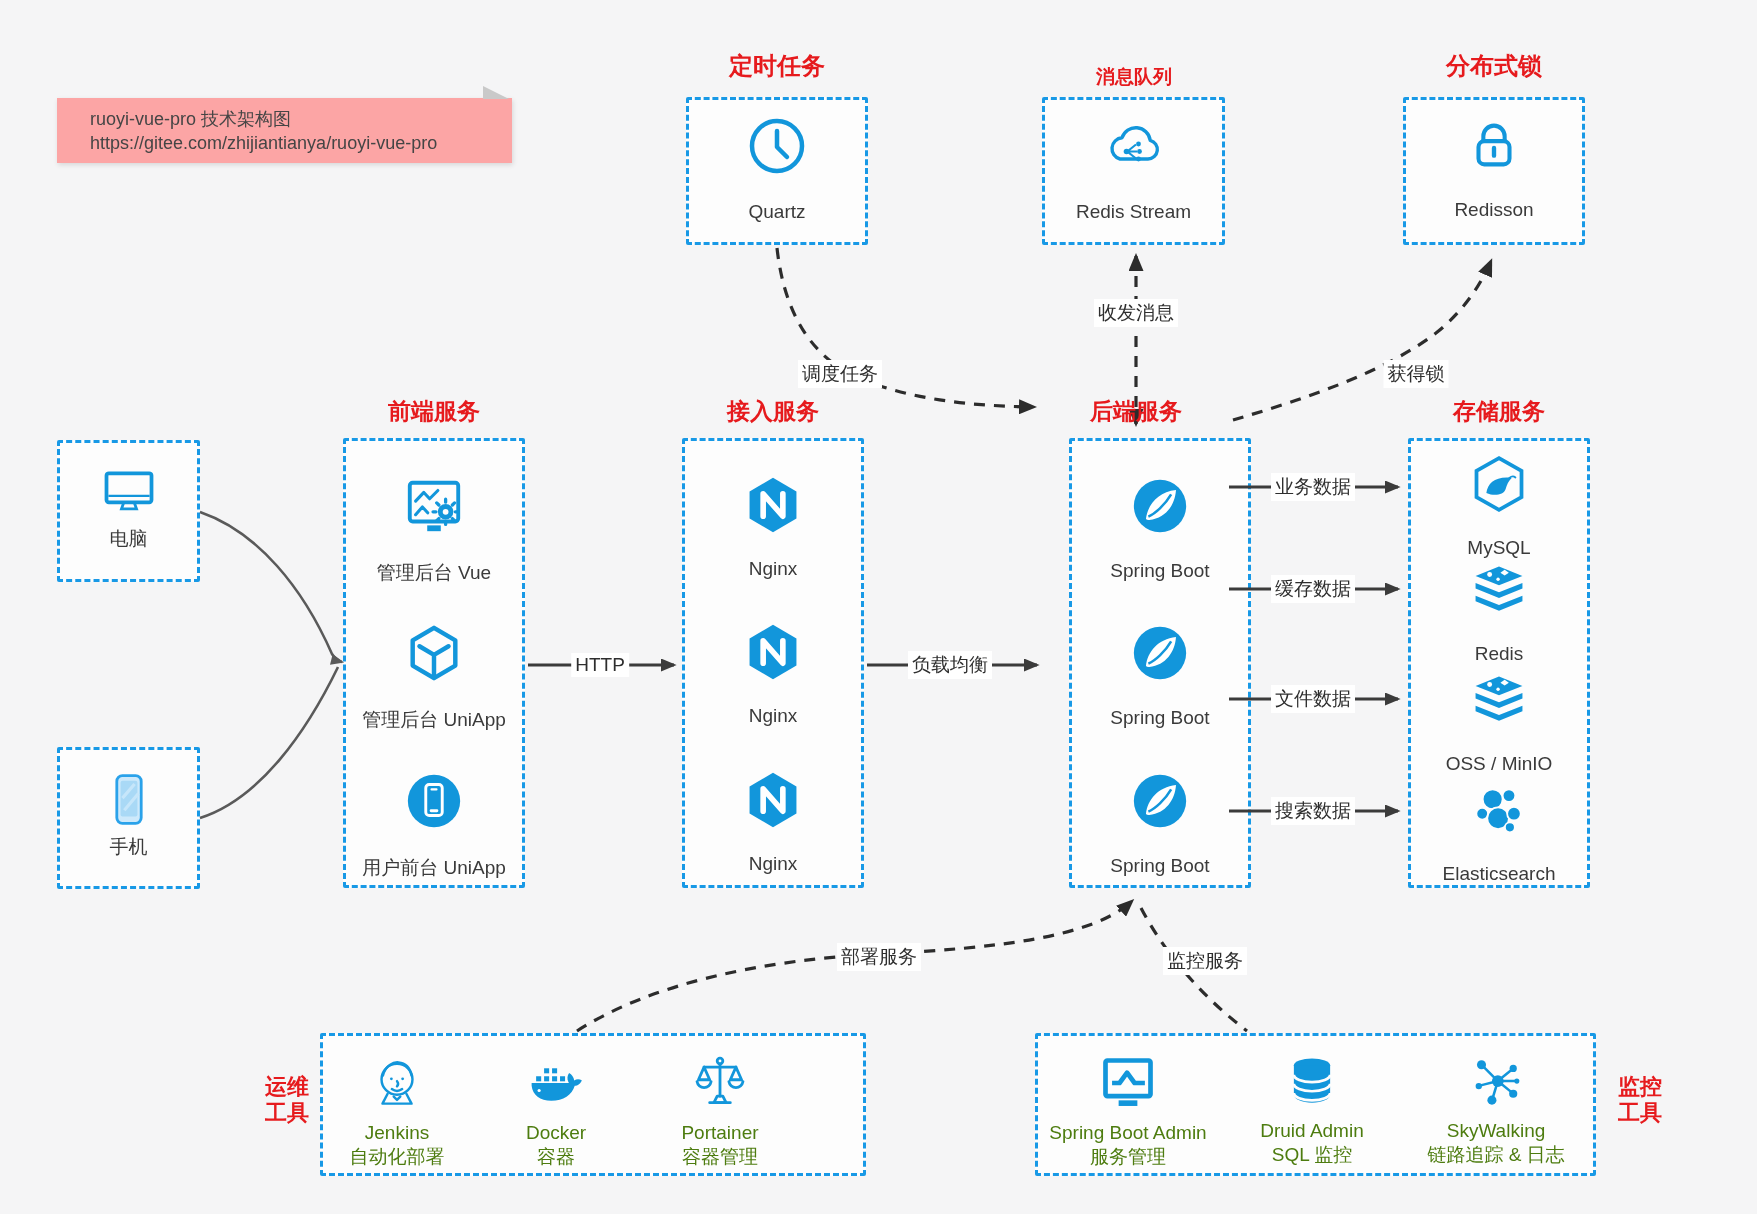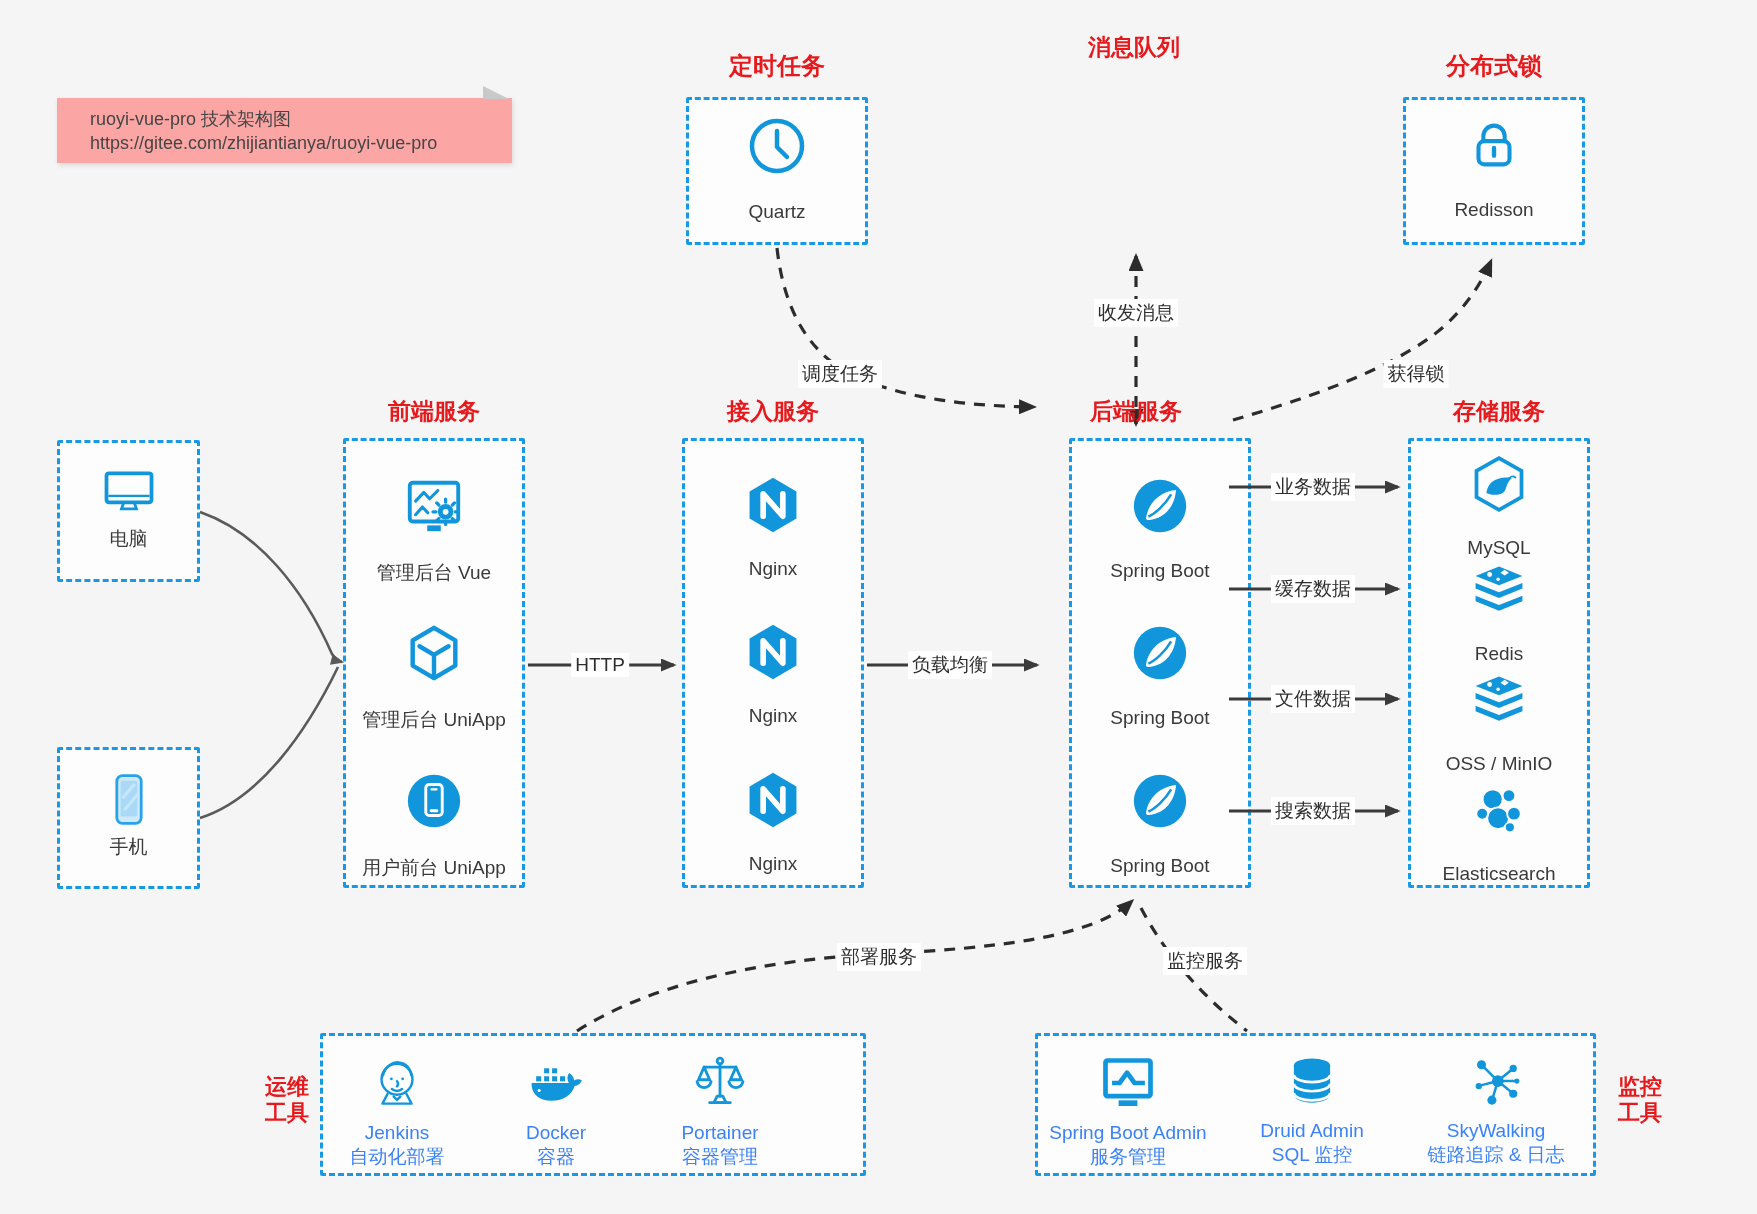--- a/index.html
+++ b/index.html
@@ -3,21 +3,21 @@
 <meta charset="utf-8">
 <style>
   html,body{margin:0;padding:0;background:#f5f5f6;}
   .canvas{position:relative;width:1757px;height:1214px;background:#f5f5f6;overflow:hidden;
           font-family:"Liberation Sans","DejaVu Sans",sans-serif;}
   .dbox{position:absolute;box-sizing:border-box;border:3px dashed #1899e6;background:#fdfdfd;
         border-radius:2px;z-index:1;}
   .cell{position:absolute;left:0;right:0;text-align:center;}
   .cell svg{display:block;margin:0 auto;}
   .lbl{font-size:19px;color:#3a3a3a;margin-top:23px;white-space:nowrap;}
-  .lbl2{font-size:19px;color:#3b82f6;line-height:24px;margin-top:8px;white-space:nowrap;}
+  .lbl2{font-size:19px;color:#4d7c0f;line-height:24px;margin-top:8px;white-space:nowrap;}
   .grp-title{position:absolute;transform:translateX(-50%);color:#e61a1d;font-weight:bold;
              font-size:23px;white-space:nowrap;z-index:3;}
   .side-title{position:absolute;color:#e61a1d;font-weight:bold;font-size:22px;line-height:26px;
               text-align:center;z-index:3;}
   .edge-label{position:absolute;transform:translate(-50%,-50%);background:#ffffff;
               font-size:19px;color:#2e2e2e;padding:1px 4px;white-space:nowrap;z-index:3;}
   .edges{position:absolute;left:0;top:0;z-index:2;pointer-events:none;}
   .note{position:absolute;left:57px;top:98px;width:455px;height:65px;background:#fca5a5;
         box-shadow:1px 2px 5px rgba(0,0,0,.12);z-index:3;padding:9px 0 8px 33px;box-sizing:border-box;}
   .note div{font-size:18px;color:#454545;line-height:24px;white-space:nowrap;}
@@ -62,21 +62,21 @@
     </g>
   </svg>
 
   <div class="note">
     <div class="note-fold"></div>
     <div>ruoyi-vue-pro 技术架构图</div>
     <div>https://gitee.com/zhijiantianya/ruoyi-vue-pro</div>
   </div>
 
   <div class="grp-title" style="left:777px;top:50px;font-size:24px">定时任务</div>
-  <div class="grp-title" style="left:1134px;top:32px;font-size:23px">消息队列</div>
+  <div class="grp-title" style="left:1134px;top:64px;font-size:19px">消息队列</div>
   <div class="grp-title" style="left:1494px;top:50px;font-size:24px">分布式锁</div>
   <div class="grp-title" style="left:434px;top:396px">前端服务</div>
   <div class="grp-title" style="left:773px;top:396px">接入服务</div>
   <div class="grp-title" style="left:1136px;top:396px">后端服务</div>
   <div class="grp-title" style="left:1499px;top:396px">存储服务</div>
 
   <div class="side-title" style="left:252px;width:70px;top:1074px">
     <div>运维</div>
     <div>工具</div>
   </div>
@@ -88,20 +88,37 @@
   <div class="dbox" style="left:686px;top:97px;width:182px;height:148px">
     <div class="cell" style="top:14px">
       <svg width="64" height="64" viewBox="0 0 64 64">
         <circle cx="32" cy="32" r="25" fill="none" stroke="#1296db" stroke-width="4.5"></circle>
         <path d="M32 17 V33 L42 43" fill="none" stroke="#1296db" stroke-width="4.5" stroke-linecap="round" stroke-linejoin="round"></path>
       </svg>
       <div class="lbl">Quartz</div>
     </div>
   </div>
 
+  <div class="dbox" style="left:1042px;top:97px;width:183px;height:148px">
+    <div class="cell" style="top:14px">
+      <svg width="64" height="64" viewBox="0 0 64 64">
+        <path d="M18 45 h28 a9.5 9.5 0 0 0 2.2 -18.7 A14.5 14.5 0 0 0 20 23.8 A10.8 10.8 0 0 0 18 45 z" fill="none" stroke="#1296db" stroke-width="3.4" stroke-linejoin="round"></path>
+        <g stroke="#1296db" stroke-width="2.2" fill="none">
+          <path d="M26.5 36.5 L34 30.5 M27 37.5 H35 M26.5 38.5 L34 44.5"></path>
+        </g>
+        <g fill="#1296db">
+          <circle cx="24.5" cy="37.5" r="2.8"></circle>
+            <circle cx="36.5" cy="30" r="2.4"></circle>
+          <circle cx="37.5" cy="37.5" r="2.4"></circle>
+            <circle cx="36.5" cy="45" r="2.4"></circle>
+        </g>
+      </svg>
+      <div class="lbl">Redis Stream</div>
+    </div>
+  </div>
 
   <div class="dbox" style="left:1403px;top:97px;width:182px;height:148px">
     <div class="cell" style="top:14px">
       <svg width="62" height="62" viewBox="0 0 64 64">
         <path d="M21 28 v-5 a11 11 0 0 1 22 0 v5" fill="none" stroke="#1296db" stroke-width="4.2"></path>
         <rect x="16" y="28" width="32" height="24" rx="6" fill="none" stroke="#1296db" stroke-width="4.2"></rect>
         <path d="M32 35 v8" stroke="#1296db" stroke-width="4.5" stroke-linecap="round"></path>
       </svg>
       <div class="lbl">Redisson</div>
     </div>

